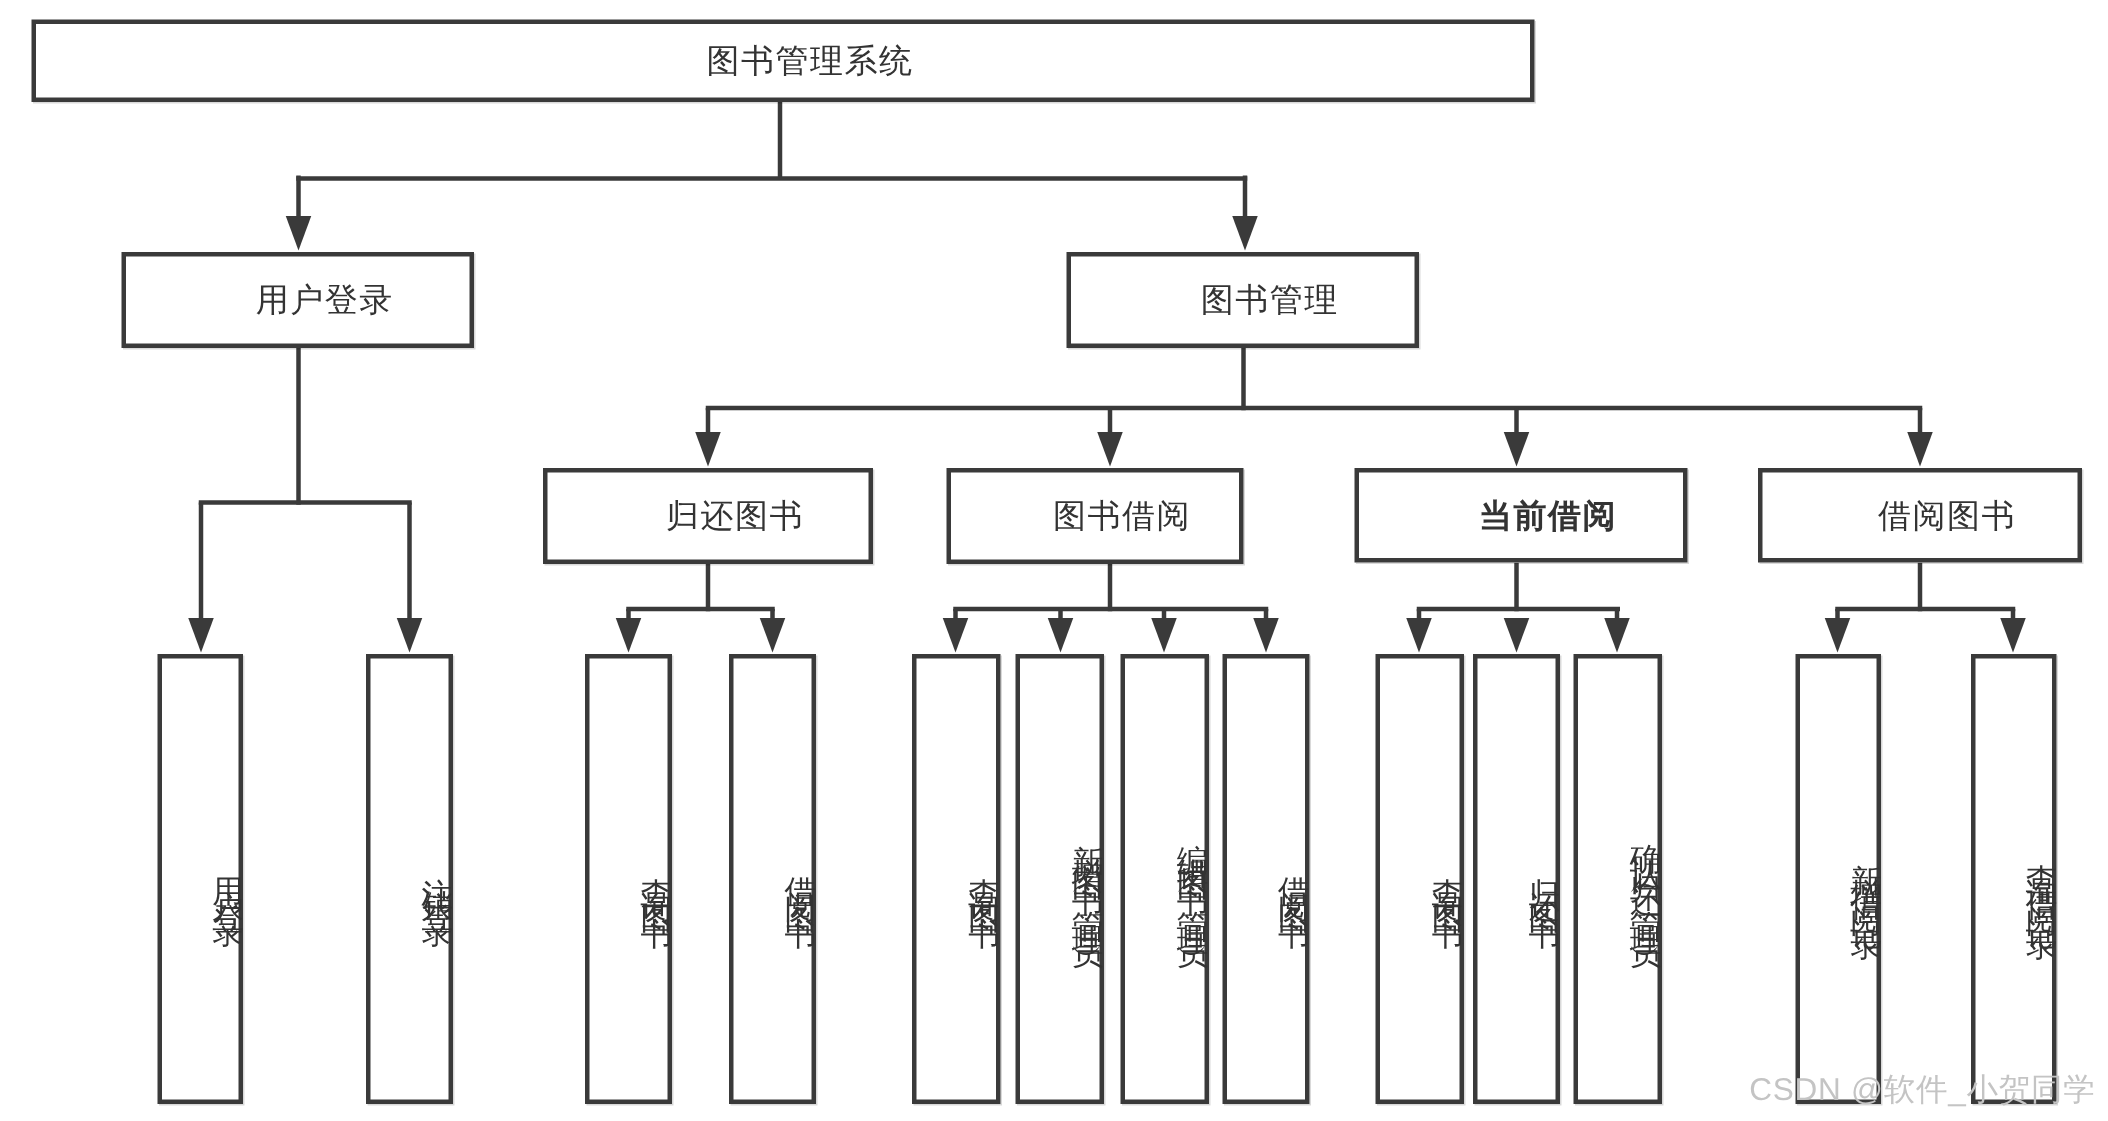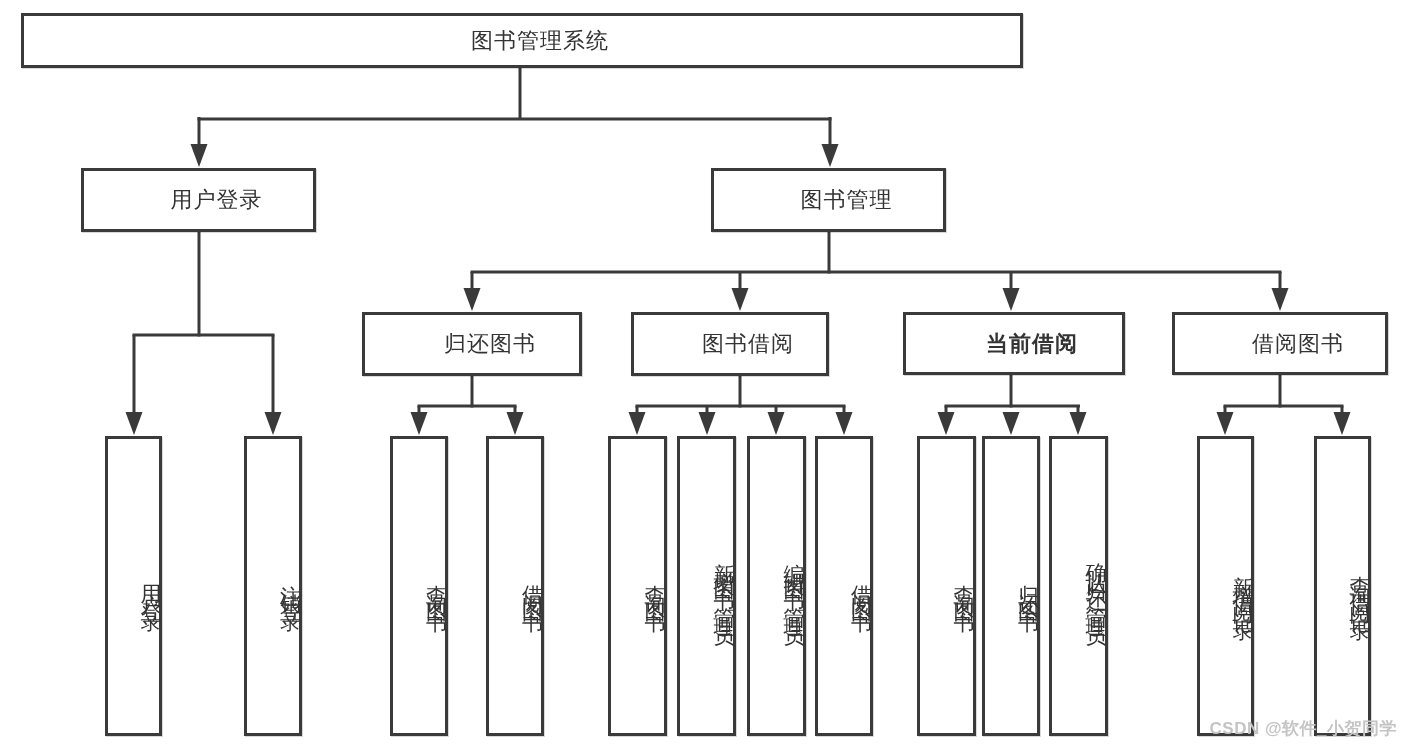--- a/index.html
+++ b/index.html
@@ -27,25 +27,24 @@
     writing-mode:vertical-lr;
     text-orientation:mixed;
     font-size:21px;
     letter-spacing:9px;
     line-height:1;
     white-space:nowrap;
   }
   .watermark{
     position:absolute;
     right:8px;bottom:7px;
-    font-size:17px;
+    font-size:21px;
     color:#c4c4c4;
     letter-spacing:0.5px;
     z-index:3;
-    font-weight:bold;
   }
 
   
   .n-root  {left:21px;  top:13px;  width:1002px;height:55px;}
   .n-login {left:81px;  top:168px; width:235px; height:64px;}
   .n-mgmt  {left:711px; top:168px; width:235px; height:64px;}
   .n-rec   {left:362px; top:312px; width:220px; height:64px;}
   .n-bor   {left:631px; top:312px; width:198px; height:64px;}
   .n-cur   {left:903px; top:312px; width:222px; height:63px;font-weight:bold;}
   .n-rcd   {left:1172px;top:312px; width:216px; height:63px;}

